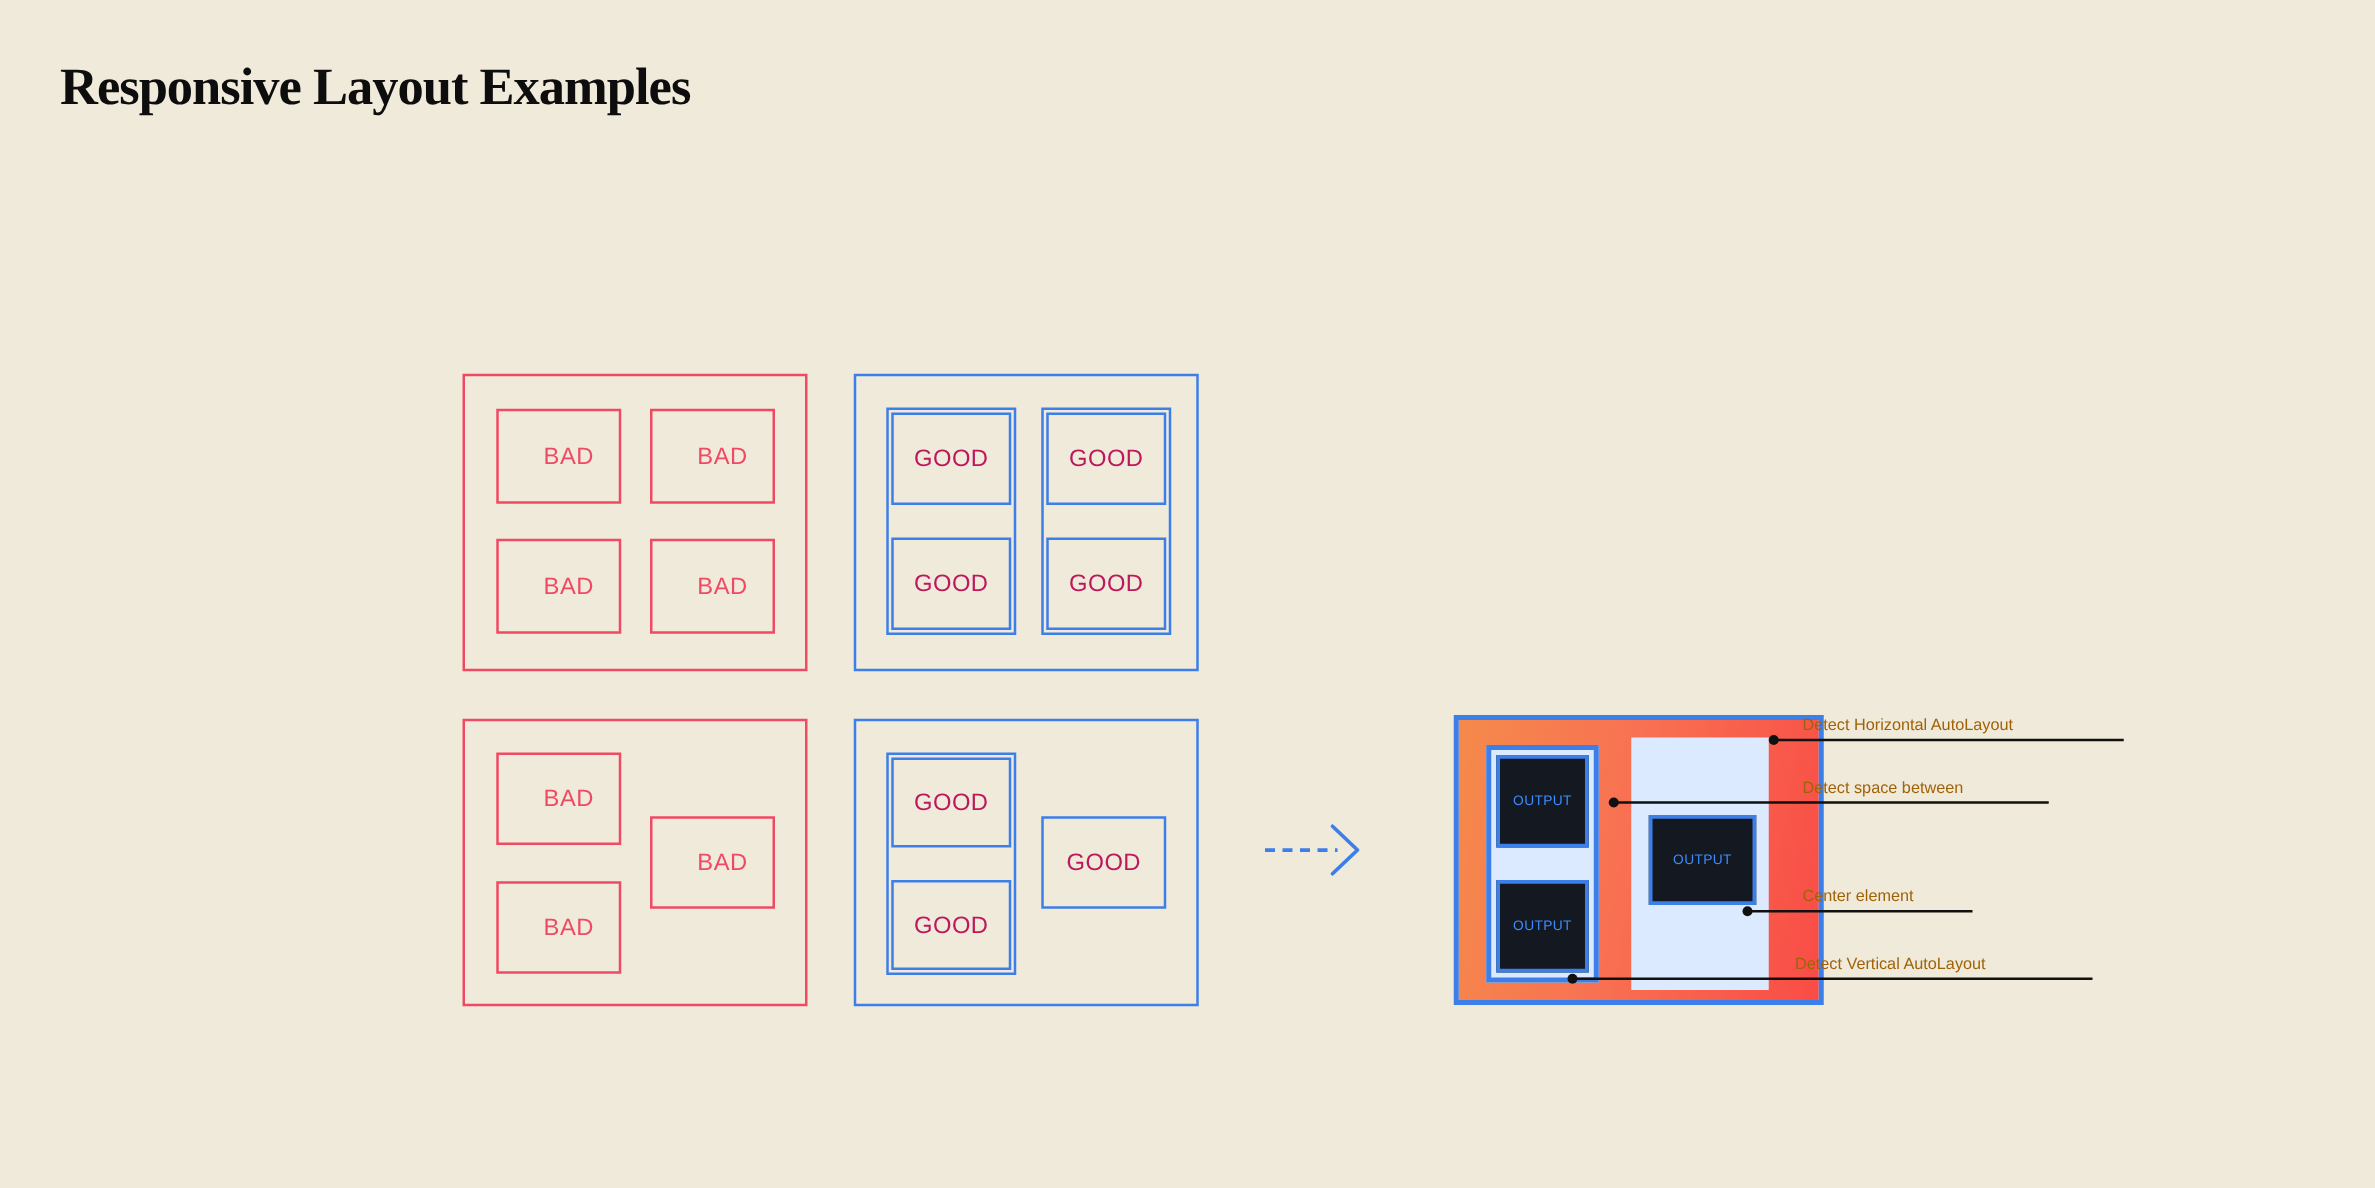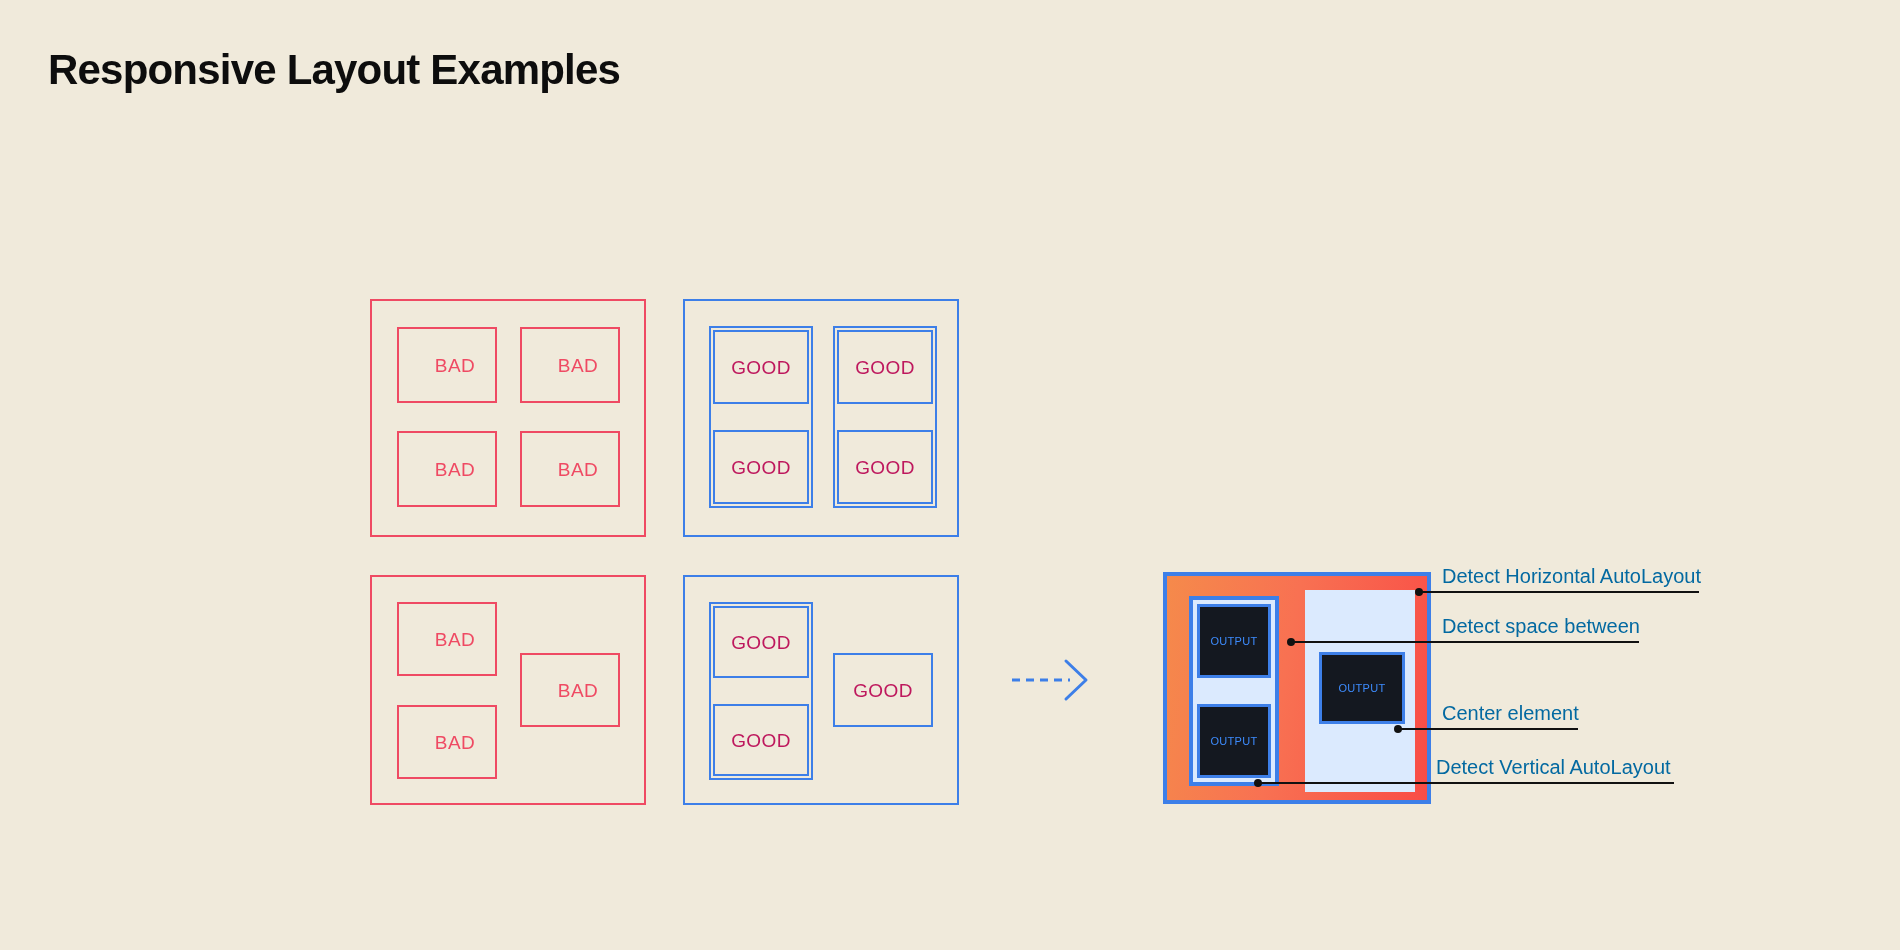--- a/index.html
+++ b/index.html
@@ -21,20 +21,21 @@
   
   #page-title {
     position: absolute;
     left: 48px;
     top: 46px;
     font-size: 42px;
     font-weight: 700;
     letter-spacing: -0.8px;
     color: #0d0d0d;
     white-space: nowrap;
+    font-family: Liberation Serif, serif;
   }
 
   
   .example-frame {
     position: absolute;
     background: transparent;
   }
   .frame-bad  { border: 2px solid #ef4a63; }
   .frame-good { border: 2px solid #3d7fe8; }
 
@@ -76,21 +77,21 @@
   }
   #description p { margin: 0; }
   #description .para-gap { height: 29px; }
   #description b { font-weight: 700; }
 
   
   #diagram {
     position: absolute;
     left: 1163px;
     top: 572px;
-    width: 268px;
+    width: 296px;
     height: 232px;
     border: 4px solid #3d7fe8;
     background: linear-gradient(100deg, #f58a4b 0%, #f87152 45%, #f94c46 100%);
   }
   
   #diagram-left-group {
     position: absolute;
     left: 22px;
     top: 20px;
     width: 90px;
@@ -140,22 +141,22 @@
     width: 8px;
     height: 8px;
     border-radius: 50%;
     background: #111111;
     top: -3px;
     left: -4px;
   }
   .callout-text {
     position: absolute;
     bottom: 4px;
-    font-size: 20px;
-    color: #0369a1;
+    font-size: 13px;
+    color: #a16207;
     white-space: nowrap;
     line-height: 1.1;
   }
 
   
   #flow-arrow {
     position: absolute;
     left: 1012px;
     top: 655px;
     width: 80px;

